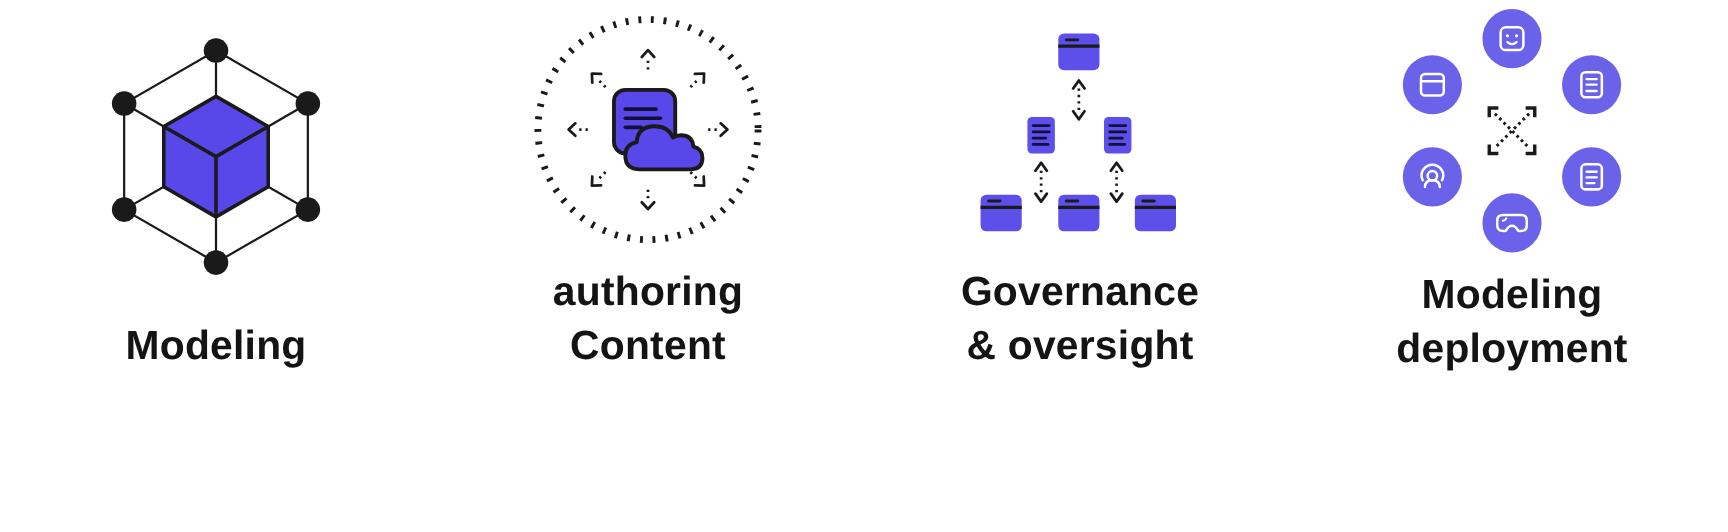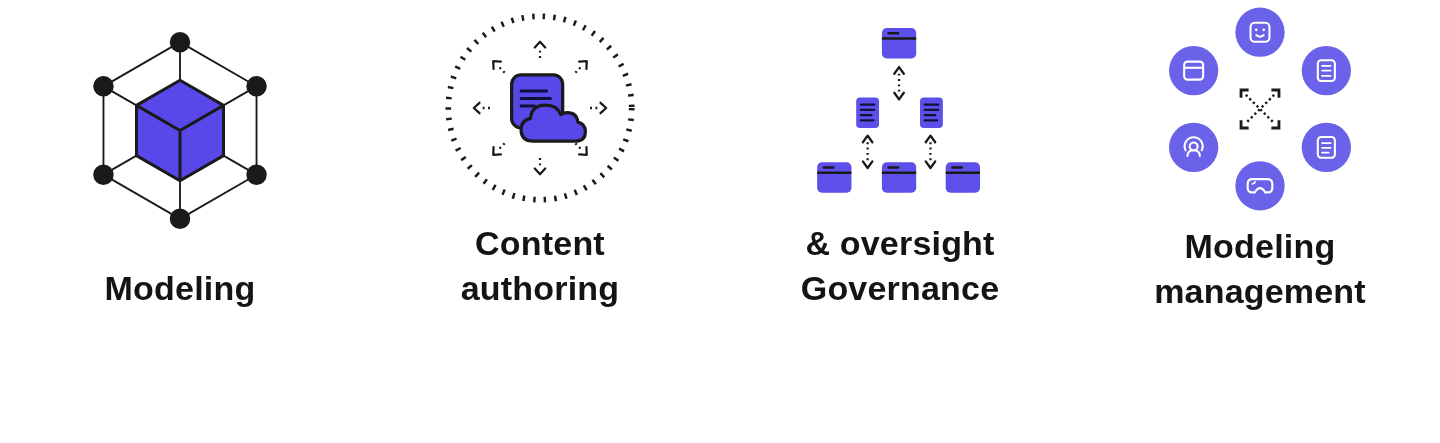--- a/index.html
+++ b/index.html
@@ -100,22 +100,22 @@
         <g stroke="#101038" stroke-width="3.2" stroke-linecap="round">
           <line x1="90" y1="92" x2="117" y2="92"></line>
           <line x1="90" y1="100" x2="121" y2="100"></line>
           <line x1="90" y1="108" x2="104" y2="108"></line>
         </g>
 
         <path d="M 103 145 q -13 0 -13 -12 q 0 -10 10 -12 q 1 -14 16 -14 q 12 0 16 10 q 3 -2 7 -2 q 10 0 11 10 q 8 2 8 10 q 0 10 -11 10 z" fill="#5847e9" stroke="#1a1a1a" stroke-width="3.4" stroke-linejoin="round"></path>
       </svg>
     </div>
     <div class="label">
+      <div>authoring</div>
       <div>Content</div>
-      <div>authoring</div>
     </div>
   </div>
 
   <div class="feature">
     <div class="icon-box">
       <svg width="200" height="182" viewBox="0 0 210 190" fill="none">
         <defs>
 
           <g id="card">
             <rect x="-18" y="-16" width="36" height="32" rx="5" fill="#5d4fe9"></rect>
@@ -144,22 +144,22 @@
         <use href="#doc" transform="translate(71 100)"></use>
         <use href="#doc" transform="translate(138 100)"></use>
         <use href="#varrow" transform="translate(71 141)"></use>
         <use href="#varrow" transform="translate(137 141)"></use>
         <use href="#card" transform="translate(36 168)"></use>
         <use href="#card" transform="translate(104 168)"></use>
         <use href="#card" transform="translate(171 168)"></use>
       </svg>
     </div>
     <div class="label">
+      <div>Governance</div>
       <div>&amp; oversight</div>
-      <div>Governance</div>
     </div>
   </div>
 
   <div class="feature">
     <div class="icon-box">
       <svg width="218" height="218" viewBox="0 0 230 230" fill="none">
 
         <g stroke="#1a1a1a" stroke-width="3">
           <path d="M95 103 L95 95 L103 95"></path>
           <path d="M127 95 L135 95 L135 103"></path>
@@ -217,17 +217,17 @@
           <g transform="translate(45 74.5)">
             <circle r="26" fill="#6a62e8"></circle>
             <rect x="-10" y="-9.5" width="20" height="19" rx="3.5" stroke="#ffffff" stroke-width="2.2"></rect>
             <line x1="-10" y1="-3" x2="10" y2="-3" stroke="#ffffff" stroke-width="2.2"></line>
           </g>
         </g>
       </svg>
     </div>
     <div class="label">
       <div>Modeling</div>
-      <div>management</div>
+      <div>deployment</div>
     </div>
   </div>
 
 </div>
 
 </body></html>

